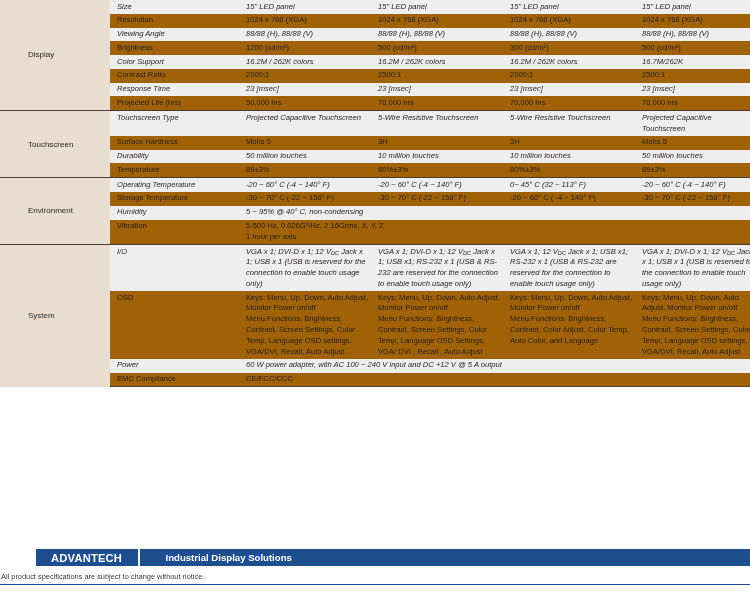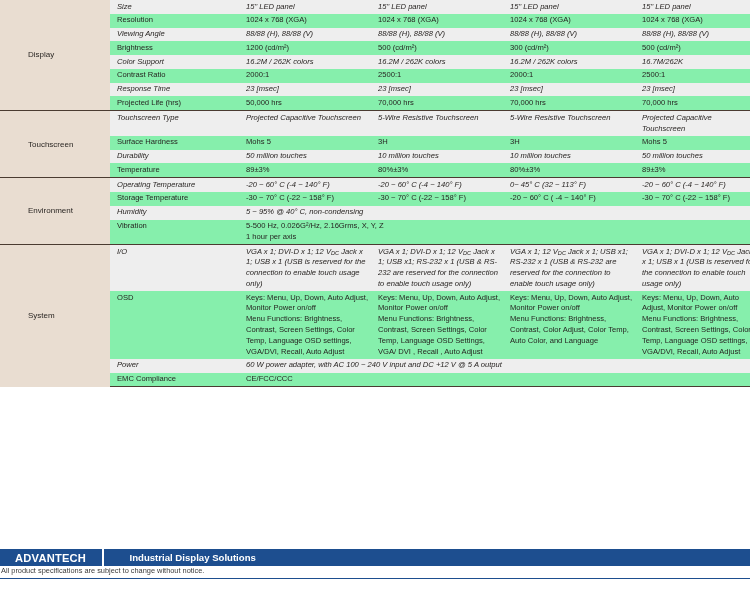--- a/index.html
+++ b/index.html
@@ -31,36 +31,37 @@
   td.sec-cell {
     background:#e9ddd1;
     vertical-align:middle;
     padding-left:28px;
     font-size:8px;
     color:#2a2623;
   }
   td.lab-cell { padding-left:7px; }
 
   tr.stripe td.lab-cell, tr.stripe td.dat-cell { background:#eeeeee;font-style:italic; }
-  tr.plain  td.lab-cell, tr.plain  td.dat-cell { background:#86efac; }
+  tr.plain  td.lab-cell, tr.plain  td.dat-cell { background:#a16207; }
 
   
   tr.sec-start > td { border-top:1.1px solid #4a3b31; }
   
   tr.first-row > td { border-top:none; }
   
   tr.last-row > td { border-bottom:1.1px solid #4a3b31; }
   sub.dcv { font-size:5.6px; vertical-align:baseline; position:relative; top:1.2px; }
 
   
   .footer { position:absolute; left:0; top:549px; width:750px; }
   .footer-bar {
     display:flex; align-items:center;
     height:17px;
     background:#1d4e8f;
+    margin-left:36px;
   }
   .logo-box {
     width:102px; height:17px;
     display:flex; align-items:center; justify-content:center;
     background:#1d4e8f;
   }
   .logo-text {
     color:#ffffff;
     font-size:11.5px;
     font-weight:bold;
@@ -70,21 +71,21 @@
   }
   .logo-div { width:1.5px; height:17px; background:#ffffff; }
   .footer-tagline {
     color:#ffffff;
     font-size:9.6px;
     font-weight:bold;
     padding-left:26px;
     text-align:right;
   }
   .footer-note {
-    margin-top:0;
+    margin-top:6px;
     font-size:7.4px;
     color:#3a3a3a;
     padding-left:1px;
   }
   .footer-rule {
     margin-top:2.5px;
     height:1.4px; width:750px;
     background:#1d4e8f;
   }
   .footer-updated {

